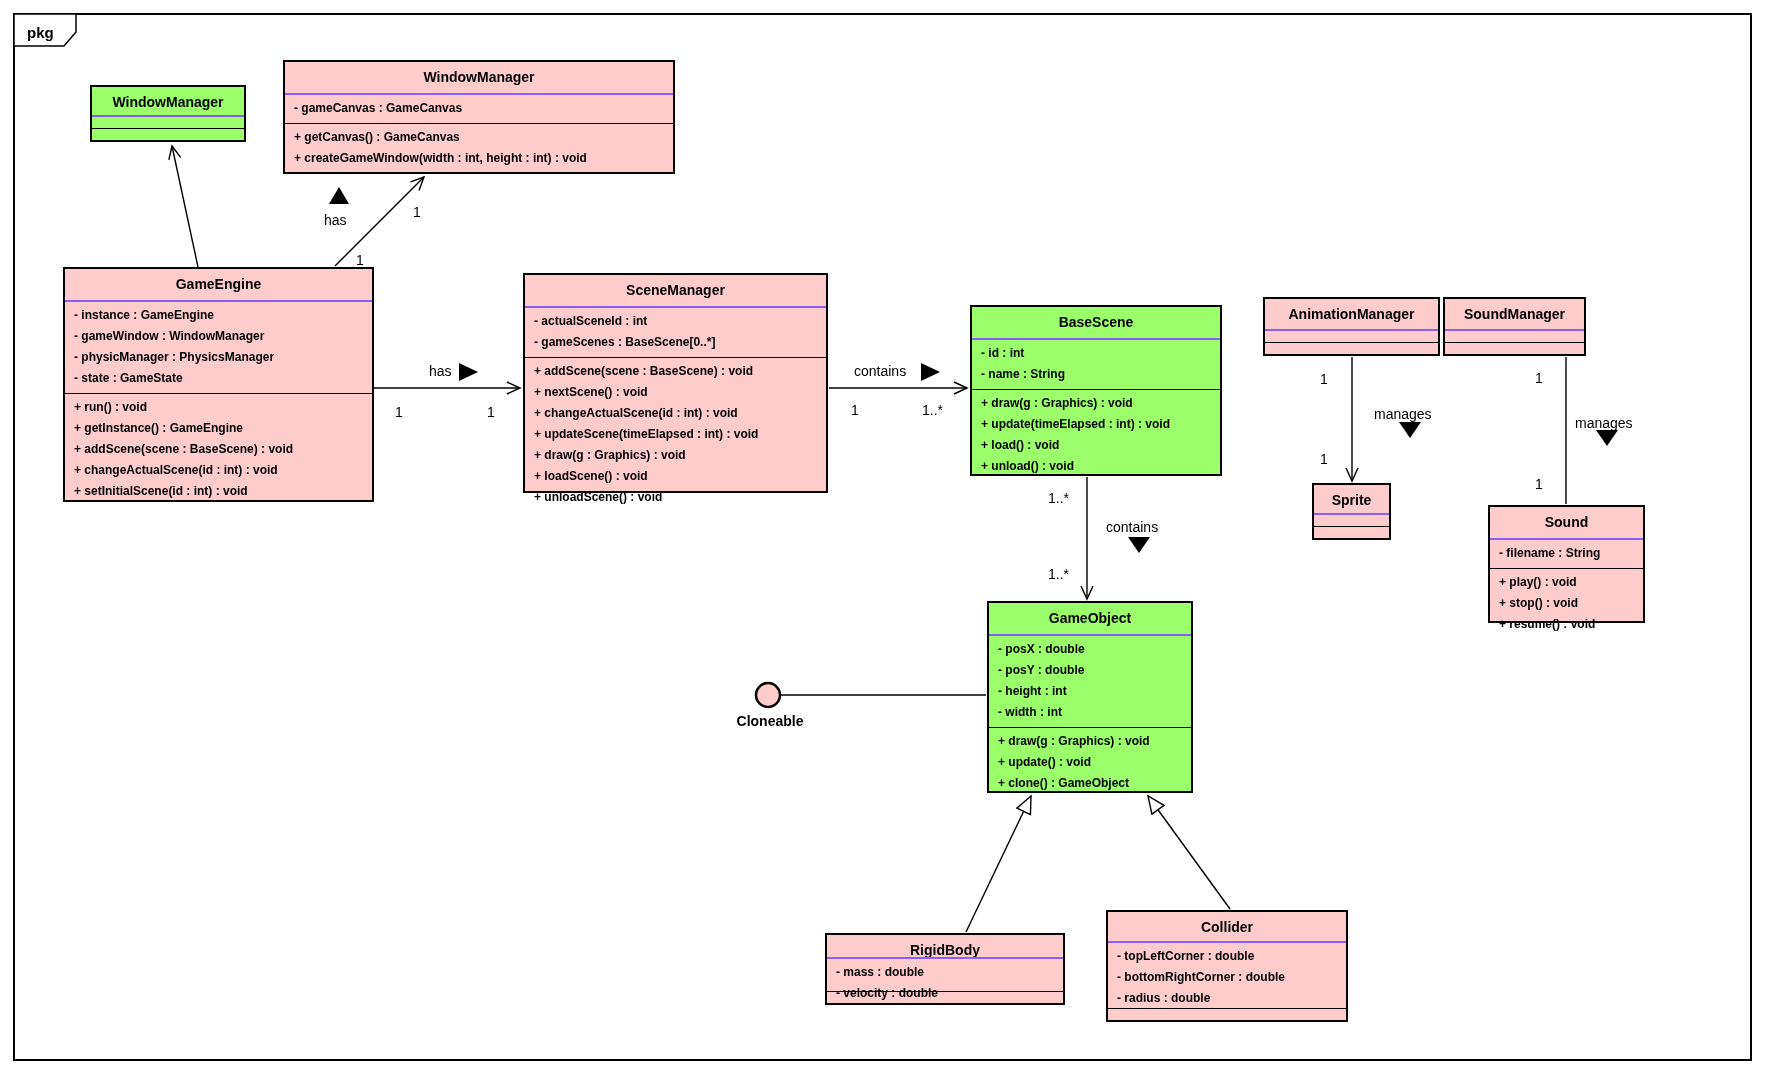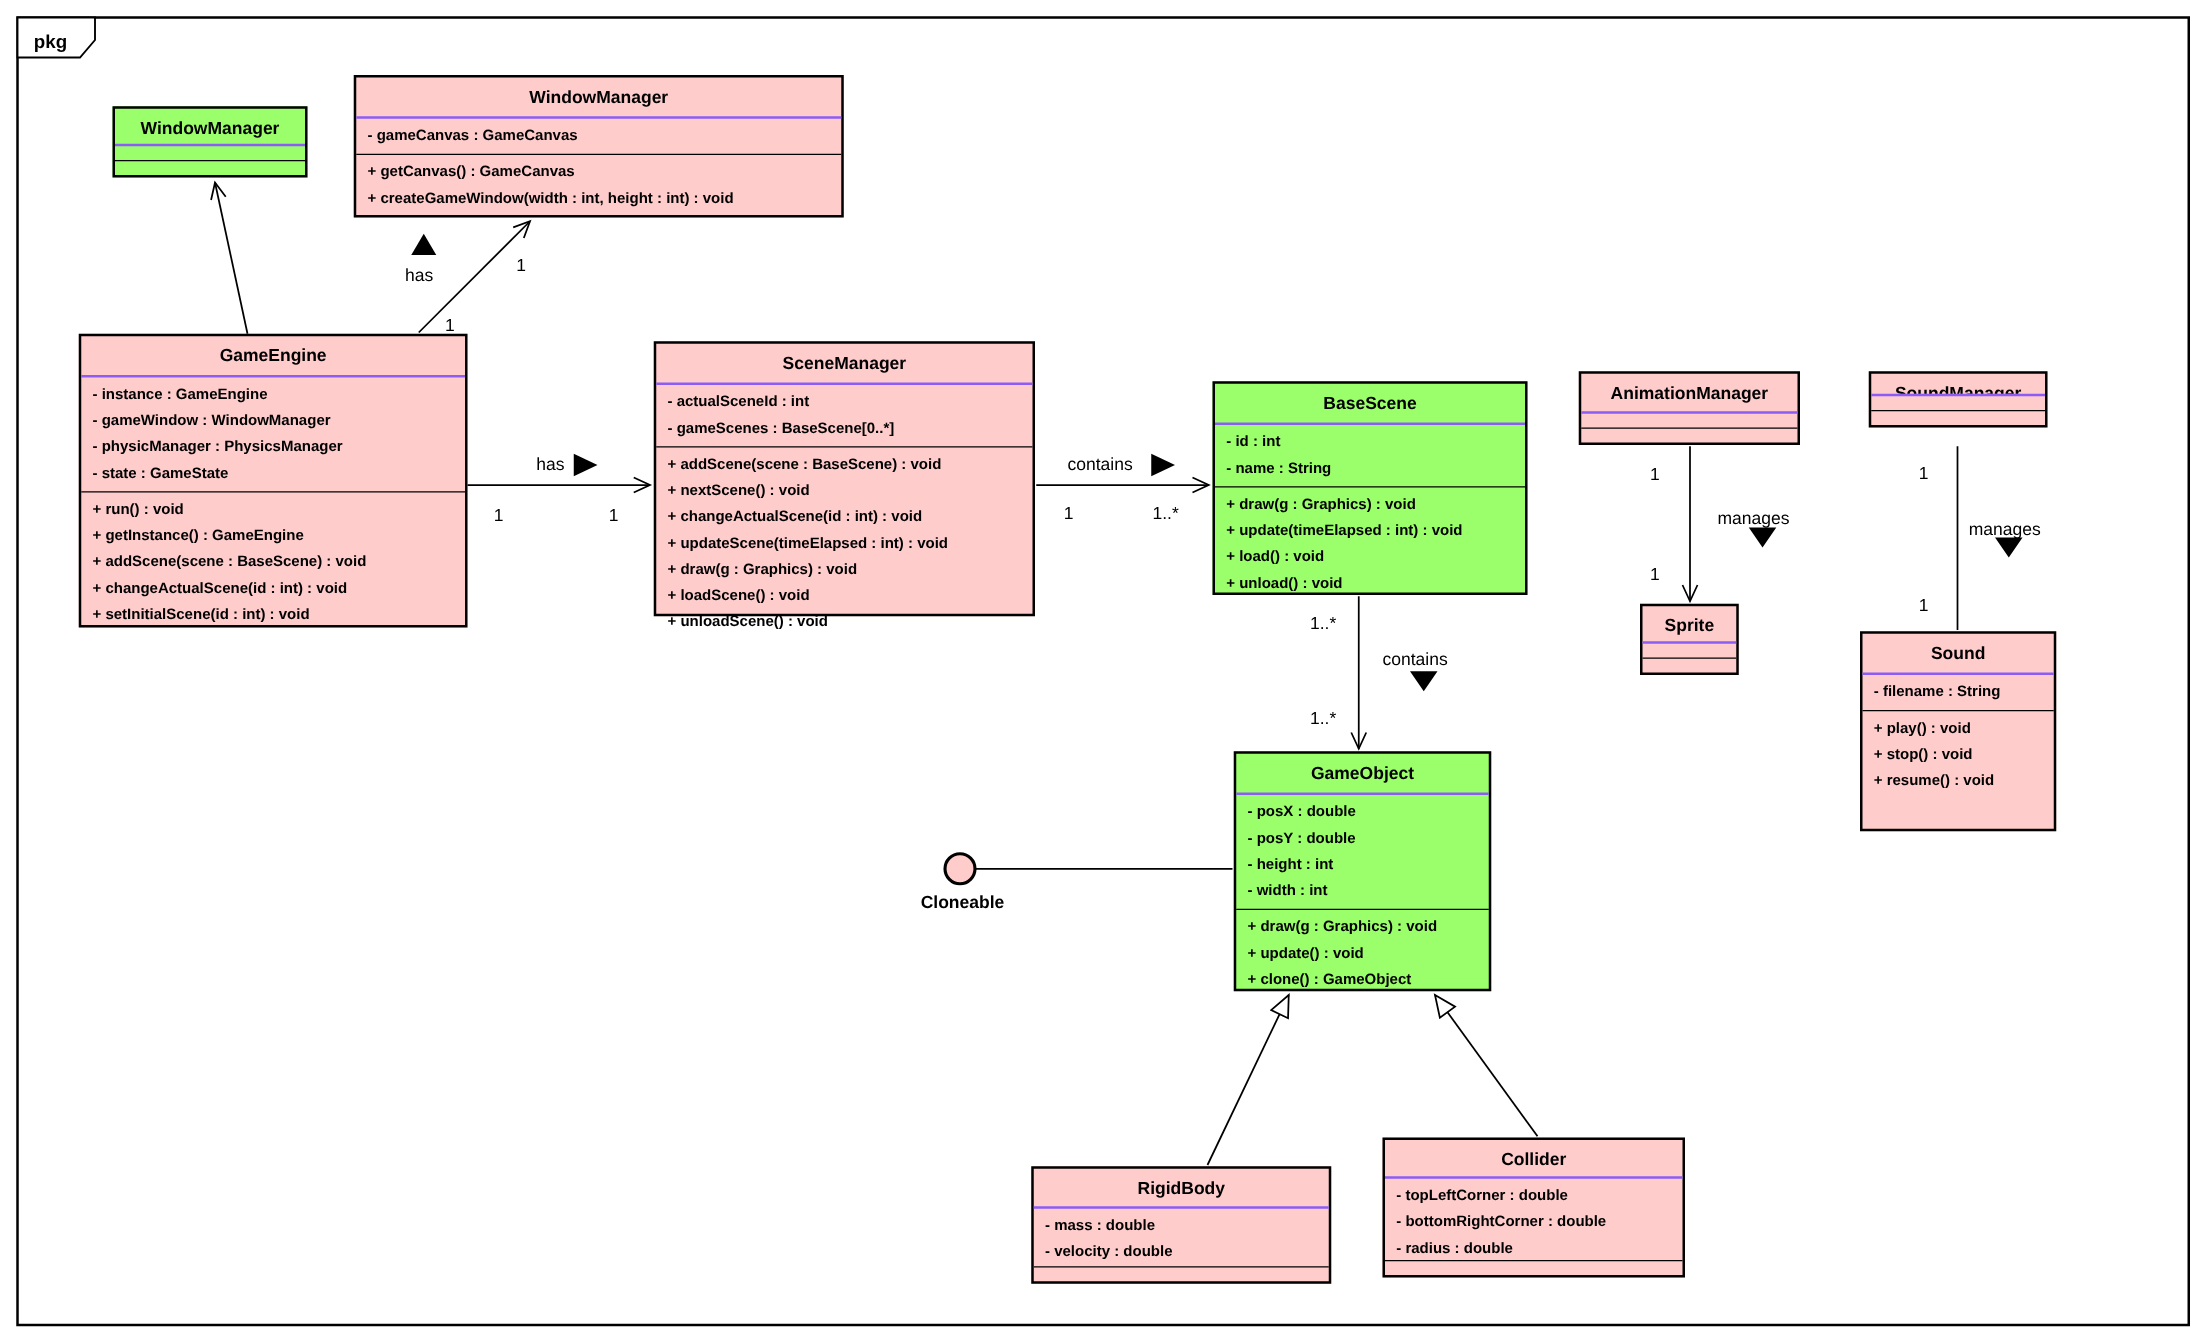--- a/index.html
+++ b/index.html
@@ -89,33 +89,33 @@
         <div class="uml-row">+ unload() : void</div>
       </div>
   </div>
 
   <div class="uml-class pink" style="left:1263px;top:297px;width:177px;height:59px">
     <div class="uml-title">AnimationManager</div>
     <div class="uml-attrs"></div>
     <div class="uml-methods"></div>
   </div>
 
-  <div class="uml-class pink" style="left:1495px;top:297px;width:143px;height:45px">
+  <div class="uml-class pink" style="left:1443px;top:297px;width:143px;height:59px">
     <div class="uml-title">SoundManager</div>
     <div class="uml-attrs"></div>
     <div class="uml-methods"></div>
   </div>
 
   <div class="uml-class pink" style="left:1312px;top:483px;width:79px;height:57px">
     <div class="uml-title">Sprite</div>
     <div class="uml-attrs"></div>
     <div class="uml-methods"></div>
   </div>
 
-  <div class="uml-class pink" style="left:1488px;top:505px;width:157px;height:160px">
+  <div class="uml-class pink" style="left:1488px;top:505px;width:157px;height:118px">
     <div class="uml-title">Sound</div>
     <div class="uml-attrs">
         <div class="uml-row">- filename : String</div>
       </div>
     <div class="uml-methods">
         <div class="uml-row">+ play() : void</div>
         <div class="uml-row">+ stop() : void</div>
         <div class="uml-row">+ resume() : void</div>
       </div>
   </div>
@@ -128,21 +128,21 @@
         <div class="uml-row">- height : int</div>
         <div class="uml-row">- width : int</div>
       </div>
     <div class="uml-methods">
         <div class="uml-row">+ draw(g : Graphics) : void</div>
         <div class="uml-row">+ update() : void</div>
         <div class="uml-row">+ clone() : GameObject</div>
       </div>
   </div>
 
-  <div class="uml-class pink" style="left:825px;top:933px;width:240px;height:94px">
+  <div class="uml-class pink" style="left:825px;top:933px;width:240px;height:72px">
     <div class="uml-title">RigidBody</div>
     <div class="uml-attrs">
         <div class="uml-row">- mass : double</div>
         <div class="uml-row">- velocity : double</div>
       </div>
     <div class="uml-methods"></div>
   </div>
 
   <div class="uml-class pink" style="left:1106px;top:910px;width:242px;height:112px">
     <div class="uml-title">Collider</div>

